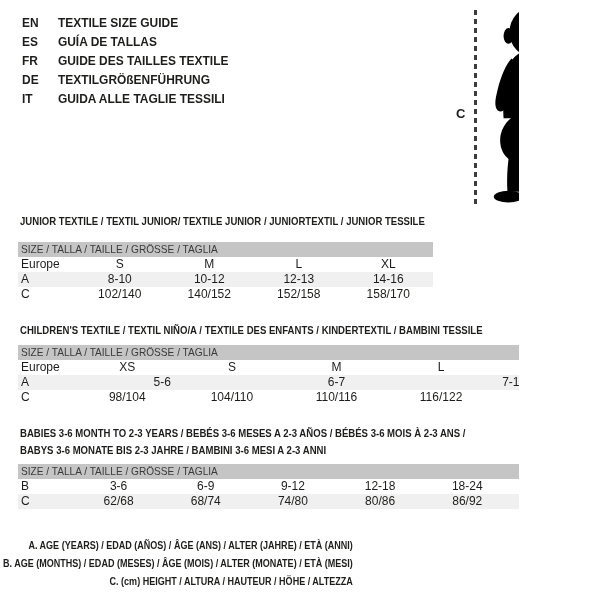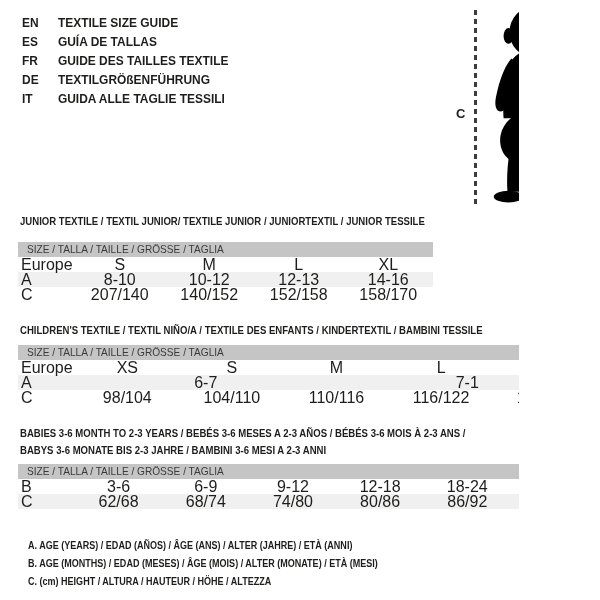--- a/index.html
+++ b/index.html
@@ -16,38 +16,38 @@
   
   .measure-line { position:absolute; left:474px; top:10px; width:3px; height:198px;
                   background:repeating-linear-gradient(to bottom, #3c3c3c 0 5px, transparent 5px 9px); }
   .measure-label { position:absolute; left:456px; top:106px; font-weight:bold; font-size:13px; }
   .baby-svg { position:absolute; left:482px; top:5px; width:98px; height:202px; }
 
   
   .table-title { position:absolute; left:20px; font-size:11px; font-weight:bold;
                  white-space:nowrap; transform:scaleX(0.87); transform-origin:0 0; }
   .size-table { position:absolute; left:18px; }
-  .size-bar { height:15px; line-height:15px; background:#c5c5c5; padding-left:9px;
+  .size-bar { height:15px; line-height:15px; background:#c5c5c5; padding-left:3px;
               font-size:11px; color:#3a3a3a; overflow:hidden; }
   .size-bar span { display:inline-block; transform:scaleX(0.92); transform-origin:0 50%; white-space:nowrap; }
-  .t-row { display:flex; height:15px; line-height:15px; font-size:16px;align-items:center; }
+  .t-row { display:flex; height:15px; line-height:15px; font-size:12px;align-items:center; }
   .t-row.shaded { background:#f0f0f0; }
   .cell { flex:1; text-align:center; }
   .cell.label { flex:0 0 57px; text-align:left; padding-left:3px; }
 
   #table1 { top:242px; width:415px; }
   #table1-title { top:215px; }
   #table2 { top:345px; width:580px; }
   #table2-title { top:324px; }
   #table3 { top:464px; width:580px; }
   #table3-title1 { top:427px; }
   #table3-title2 { top:444px; }
 
   
-  .footnotes { position:absolute; left:28px; top:536px; }
+  .footnotes { position:absolute; left:3px; top:536px;text-align:right; }
   .footnote { height:18px; line-height:18px; font-size:11px; font-weight:bold;
               white-space:nowrap; transform:scaleX(0.82); transform-origin:0 0; }
 </style>
 </head>
 <body>
 
 <div id="canvas">
 
   <div class="lang-header">
     <div class="lang-row">
@@ -104,21 +104,21 @@
     </div>
     <div class="t-row shaded">
       <div class="cell label">A</div>
       <div class="cell">8-10</div>
       <div class="cell">10-12</div>
       <div class="cell">12-13</div>
       <div class="cell">14-16</div>
     </div>
     <div class="t-row">
       <div class="cell label">C</div>
-      <div class="cell">207/140</div>
+      <div class="cell">102/140</div>
       <div class="cell">140/152</div>
       <div class="cell">152/158</div>
       <div class="cell">158/170</div>
     </div>
   </div>
 
   <div class="table-title" id="table2-title">CHILDREN'S TEXTILE / TEXTIL NIÑO/A / TEXTILE DES ENFANTS / KINDERTEXTIL / BAMBINI TESSILE</div>
   <div class="size-table" id="table2">
     <div class="size-bar">
       <span>SIZE / TALLA / TAILLE / GRÖSSE / TAGLIA</span>
@@ -126,20 +126,21 @@
     <div class="t-row">
       <div class="cell label">Europe</div>
       <div class="cell">XS</div>
       <div class="cell">S</div>
       <div class="cell">M</div>
       <div class="cell">L</div>
       <div class="cell">XL</div>
     </div>
     <div class="t-row shaded">
       <div class="cell label">A</div>
+      <div class="cell">5-6</div>
       <div class="cell">6-7</div>
       <div class="cell">7-1</div>
     </div>
     <div class="t-row">
       <div class="cell label">C</div>
       <div class="cell">98/104</div>
       <div class="cell">104/110</div>
       <div class="cell">110/116</div>
       <div class="cell">116/122</div>
       <div class="cell">122/128</div>

